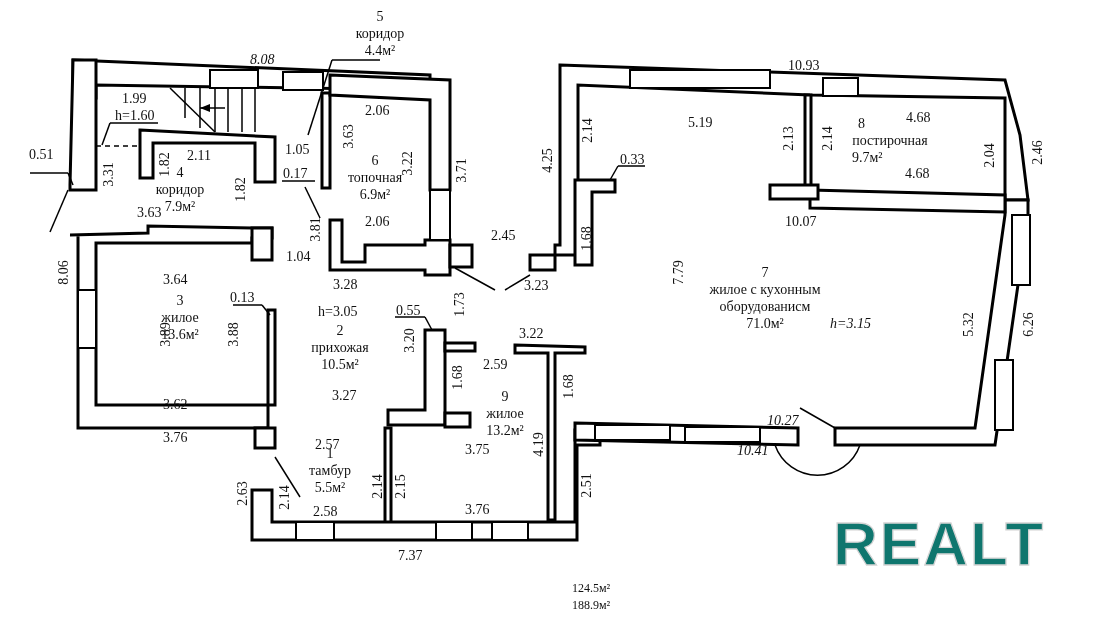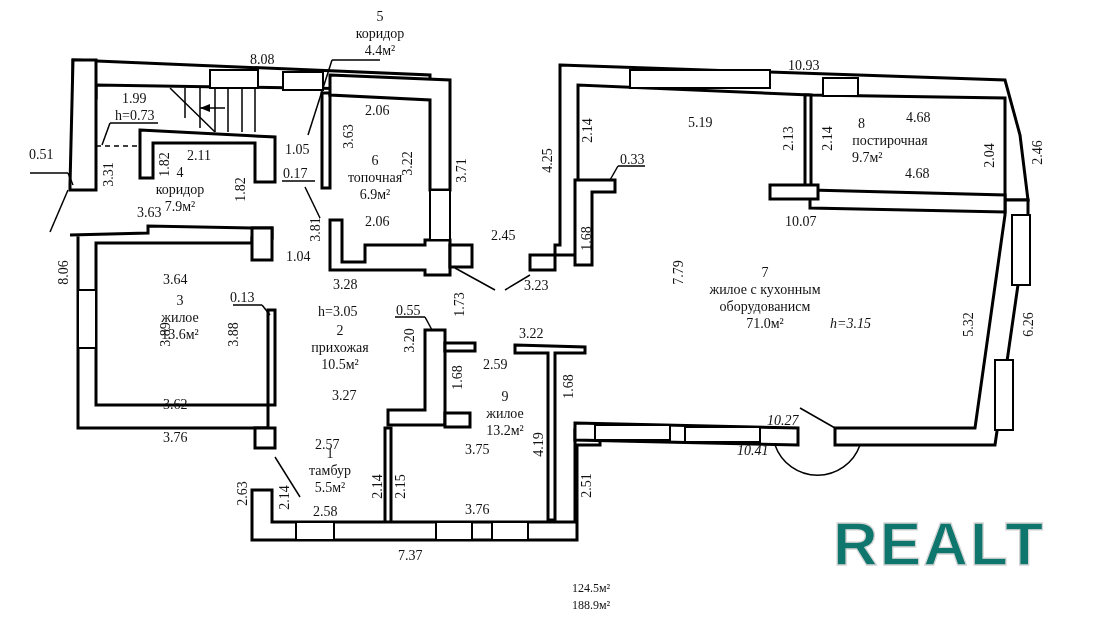--- a/index.html
+++ b/index.html
@@ -107,21 +107,21 @@
 <div class="room" style="left:330px;top:8px;width:100px;">
   <span>5</span>
   <span>коридор</span>
   <span>4.4м²</span>
 </div>
 <div class="room" style="left:140px;top:164px;width:80px;">
   <span>4</span>
   <span>коридор</span>
   <span>7.9м²</span>
 </div>
-<div class="lbl" style="left:115px;top:108px;">h=0.73</div>
+<div class="lbl" style="left:115px;top:108px;">h=1.60</div>
 <div class="room" style="left:325px;top:152px;width:100px;">
   <span>6</span>
   <span>топочная</span>
   <span>6.9м²</span>
 </div>
 <div class="room" style="left:140px;top:292px;width:80px;">
   <span>3</span>
   <span>жилое</span>
   <span>13.6м²</span>
 </div>
@@ -147,21 +147,21 @@
   <span>оборудованисм</span>
   <span>71.0м²</span>
 </div>
 <div class="lbl ital" style="left:830px;top:316px;">h=3.15</div>
 <div class="room" style="left:840px;top:115px;width:100px;">
   <span style="text-align:left;padding-left:18px;">8</span>
   <span>постирочная</span>
   <span style="text-align:left;padding-left:12px;">9.7м²</span>
 </div>
 
-<div class="lbl" style="left:250px;top:52px;">8.08</div>
+<div class="lbl" style="left:250px;top:52px;font-style:italic;">8.08</div>
 <div class="lbl" style="left:122px;top:91px;">1.99</div>
 <div class="lbl" style="left:29px;top:147px;">0.51</div>
 <div class="lbl" style="left:187px;top:148px;">2.11</div>
 <div class="lbl" style="left:137px;top:205px;">3.63</div>
 <div class="lbl" style="left:285px;top:142px;">1.05</div>
 <div class="lbl" style="left:283px;top:166px;">0.17</div>
 <div class="lbl" style="left:365px;top:103px;">2.06</div>
 <div class="lbl" style="left:365px;top:214px;">2.06</div>
 <div class="lbl" style="left:286px;top:249px;">1.04</div>
 <div class="lbl" style="left:333px;top:277px;">3.28</div>

